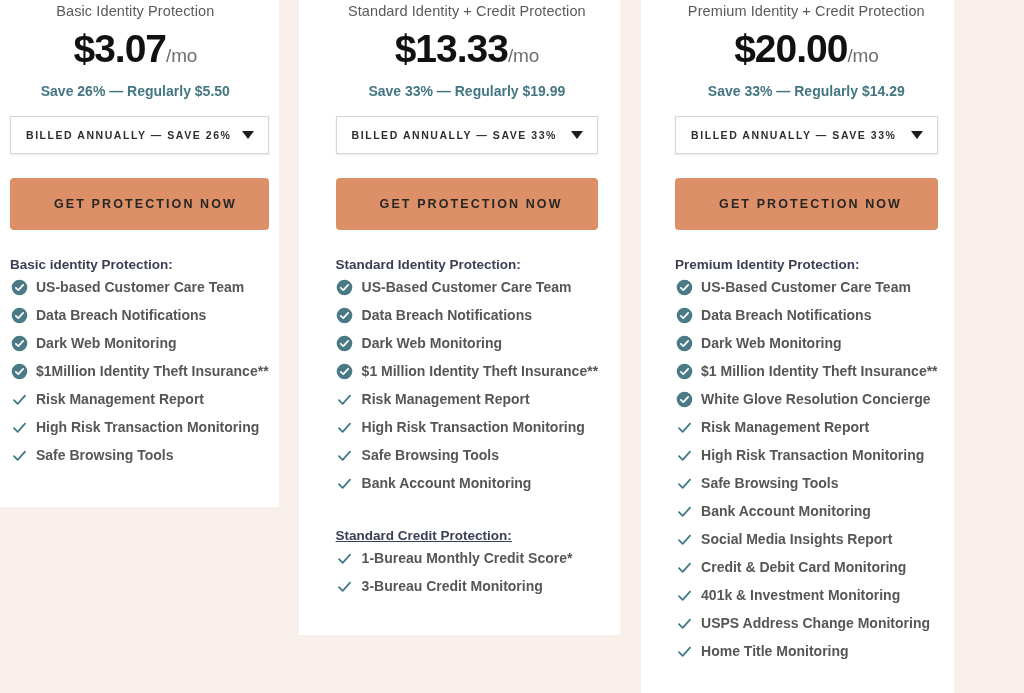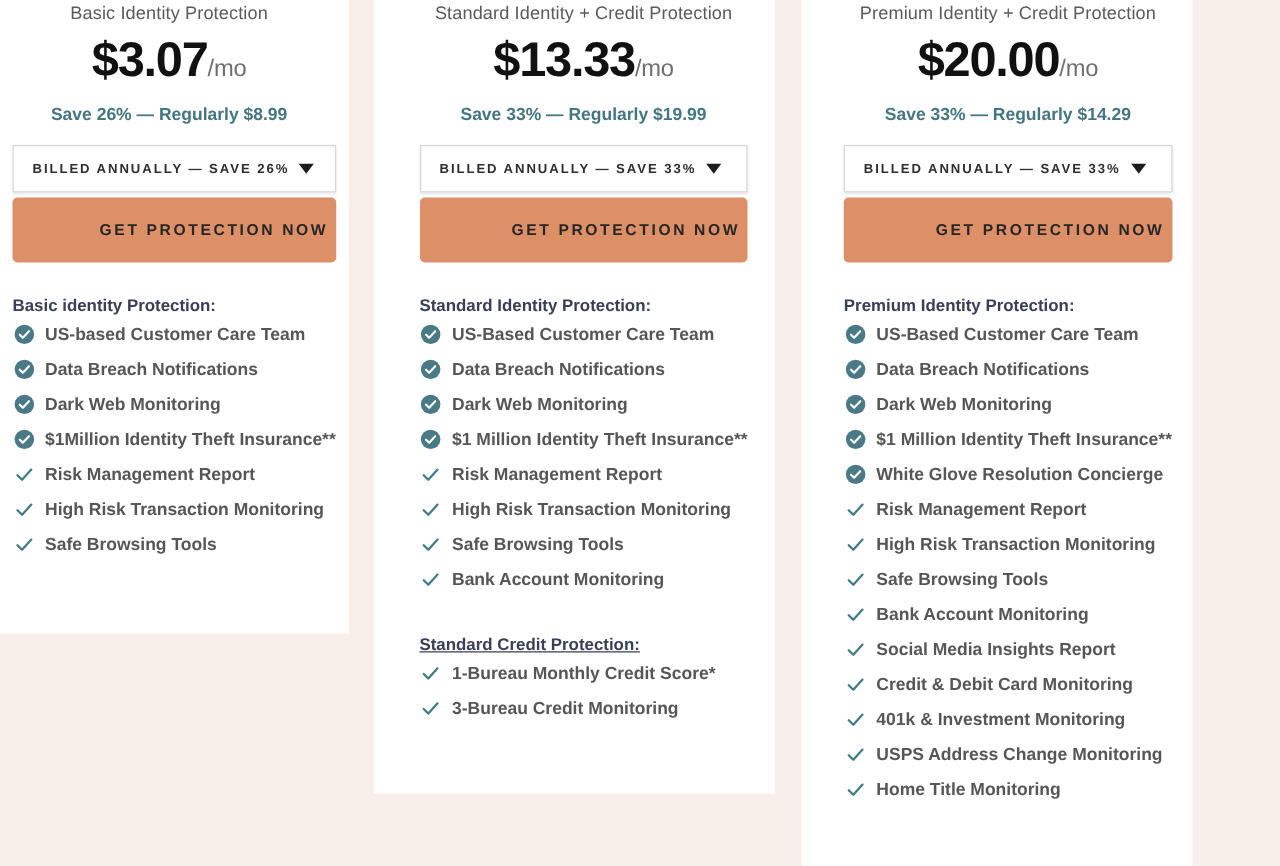--- a/index.html
+++ b/index.html
@@ -95,20 +95,21 @@
   .c1 .save-note { padding-right: 8px; }
 
   .billing-select {
     margin-top: 17px;
     height: 38px;
     background: #ffffff;
     border: 1px solid #d6d6d6;
     box-shadow: 0 1px 2px rgba(0,0,0,0.10);
     display: flex;
     align-items: center;
+    justify-content: space-between;
     padding: 0 14px 0 15px;
     box-sizing: border-box;
     cursor: pointer;
   }
   .billing-select-label {
     font-size: 10.5px;
     font-weight: 700;
     letter-spacing: 1.55px;
     color: #2e2e2e;
     text-transform: uppercase;
@@ -118,29 +119,29 @@
     width: 0;
     height: 0;
     border-left: 6px solid transparent;
     border-right: 6px solid transparent;
     border-top: 8px solid #1c1c1c;
     flex: none;
     margin-left: 8px;
   }
 
   .cta-button {
-    margin-top: 4px;
+    margin-top: 24px;
     height: 52px;
     background: #dd9067;
     border: none;
     border-radius: 4px;
     width: 100%;
     display: flex;
     align-items: center;
-    justify-content: flex-end;
+    justify-content: flex-start;
     cursor: pointer;
     font-family: inherit;
     padding-left: 44px;
   }
   .cta-label {
     font-size: 12.5px;
     font-weight: 700;
     letter-spacing: 2.1px;
     color: #262626;
     text-transform: uppercase;
@@ -193,21 +194,21 @@
 </style>
 </head>
 <body>
 
 <div class="clip">
   <div id="plans">
       <div class="plan-card c1">
         <div class="card-inner">
           <div class="plan-name">Basic Identity Protection</div>
           <div class="price-row"><span class="price-amount">$3.07</span><span class="price-period">/mo</span></div>
-          <div class="save-note">Save 26% — Regularly $8.99</div>
+          <div class="save-note">Save 26% — Regularly $5.50</div>
           <div class="billing-select">
             <span class="billing-select-label">BILLED ANNUALLY — SAVE 26%</span>
             <span class="caret"></span>
           </div>
           <button class="cta-button">
             <span class="cta-label">GET PROTECTION NOW</span>
           </button>
           <div class="feature-group-title">Basic identity Protection:</div>
           <ul class="feature-list">
             <li class="feature-item">

